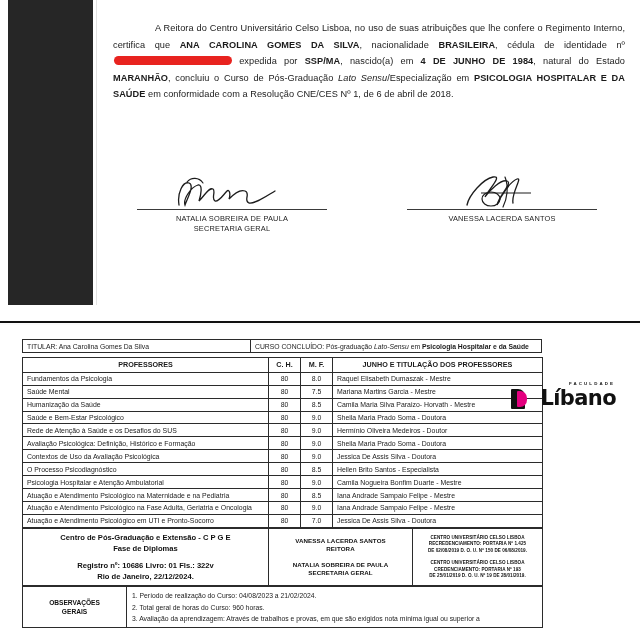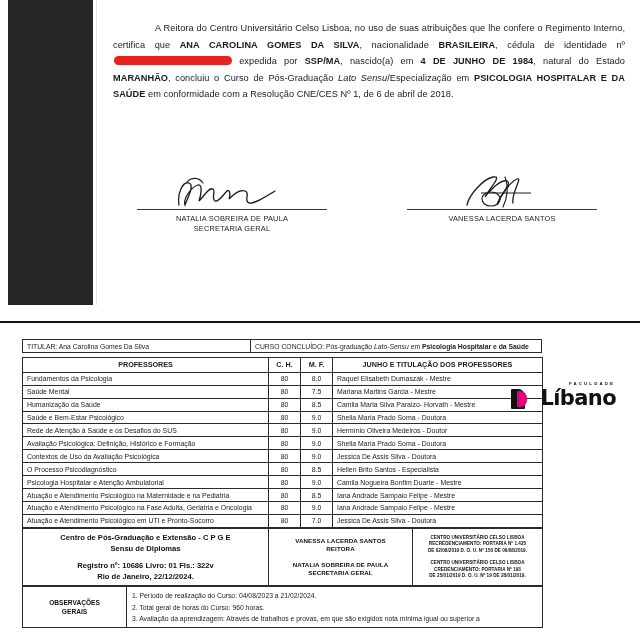--- a/index.html
+++ b/index.html
@@ -302,21 +302,21 @@
       <table class="footer-t">
         <colgroup>
             <col style="width:246px">
             <col style="width:144px">
             <col style="width:130px">
           </colgroup>
         <tbody>
             <tr>
           <td class="f-left">
             <span>Centro de Pós-Graduação e Extensão - C P G E</span><br>
-            <span>Sensu de Diplomas</span>
+            <span>Fase de Diplomas</span>
             <span class="sp"></span>
             <span>Registro nº: 10686 Livro: 01 Fls.: 322v</span><br>
             <span>Rio de Janeiro, 22/12/2024.</span>
           </td>
           <td class="f-mid">
             <span>VANESSA LACERDA SANTOS</span><br>
             <span>REITORA</span>
             <span class="sp"></span>
             <span>NATALIA SOBREIRA DE PAULA</span><br>
             <span>SECRETARIA GERAL</span>

